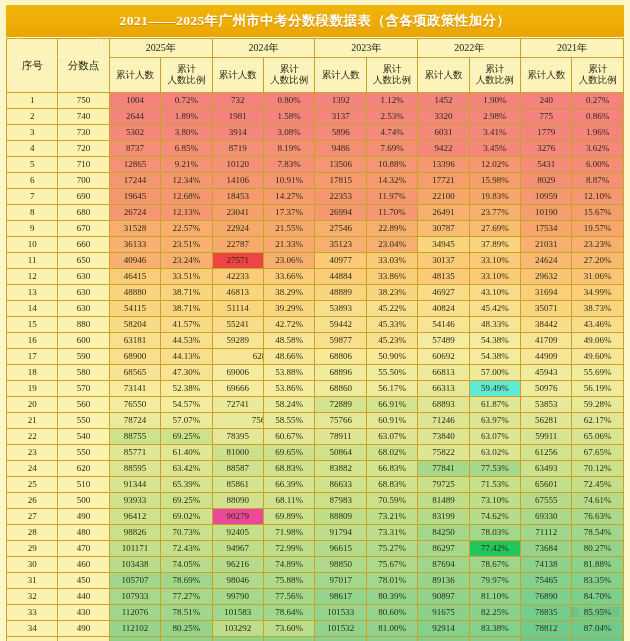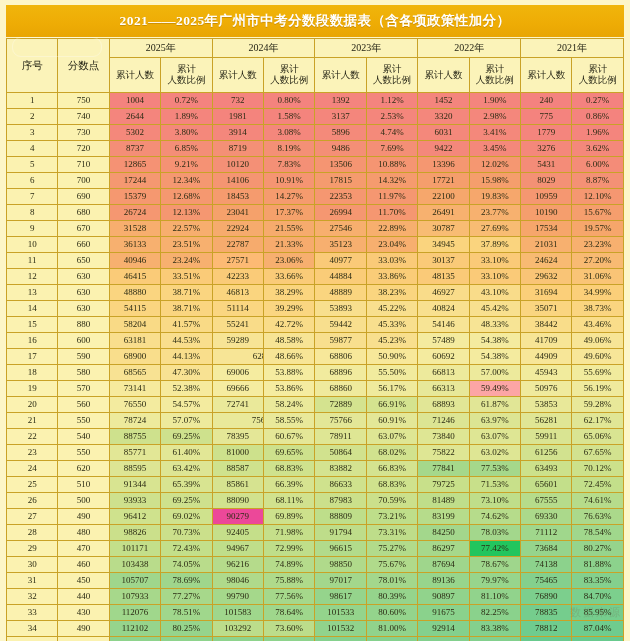--- a/index.html
+++ b/index.html
@@ -188,21 +188,21 @@
           <td class="num" style="background: rgb(245, 155, 110);">17815</td>
           <td class="pct" style="background: rgb(245, 155, 110);">14.32%</td>
           <td class="num" style="background: rgb(245, 158, 108);">17721</td>
           <td class="pct" style="background: rgb(245, 158, 108);">15.98%</td>
           <td class="num" style="background: rgb(244, 145, 117);">8029</td>
           <td class="pct" style="background: rgb(244, 145, 117);">8.87%</td>
         </tr>
         <tr>
           <td class="idx">7</td>
           <td class="score">690</td>
-          <td class="num" style="background: rgb(245, 152, 112);">15379</td>
+          <td class="num" style="background: rgb(245, 152, 112);">19645</td>
           <td class="pct" style="background: rgb(245, 152, 112);">12.68%</td>
           <td class="num" style="background: rgb(245, 155, 110);">18453</td>
           <td class="pct" style="background: rgb(245, 155, 110);">14.27%</td>
           <td class="num" style="background: rgb(245, 151, 113);">22353</td>
           <td class="pct" style="background: rgb(245, 151, 113);">11.97%</td>
           <td class="num" style="background: rgb(246, 167, 108);">22100</td>
           <td class="pct" style="background: rgb(246, 167, 108);">19.83%</td>
           <td class="num" style="background: rgb(245, 151, 113);">10959</td>
           <td class="pct" style="background: rgb(245, 151, 113);">12.10%</td>
         </tr>
@@ -246,21 +246,21 @@
           <td class="num" style="background: rgb(250, 212, 126);">34945</td>
           <td class="pct" style="background: rgb(250, 212, 126);">37.89%</td>
           <td class="num" style="background: rgb(247, 176, 111);">21031</td>
           <td class="pct" style="background: rgb(247, 176, 111);">23.23%</td>
         </tr>
         <tr>
           <td class="idx">11</td>
           <td class="score">650</td>
           <td class="num" style="background: rgb(247, 176, 111);">40946</td>
           <td class="pct" style="background: rgb(247, 176, 111);">23.24%</td>
-          <td class="num" style="background: #fdba74;">27571</td>
+          <td class="num" style="background: #ef4444;">27571</td>
           <td class="pct" style="background: rgb(247, 175, 111);">23.06%</td>
           <td class="num" style="background: rgb(250, 202, 120);">40977</td>
           <td class="pct" style="background: rgb(250, 202, 120);">33.03%</td>
           <td class="num" style="background: rgb(250, 202, 120);">30137</td>
           <td class="pct" style="background: rgb(250, 202, 120);">33.10%</td>
           <td class="num" style="background: rgb(248, 186, 114);">24624</td>
           <td class="pct" style="background: rgb(248, 186, 114);">27.20%</td>
         </tr>
         <tr>
           <td class="idx">12</td>
@@ -363,21 +363,21 @@
         <tr>
           <td class="idx">19</td>
           <td class="score">570</td>
           <td class="num" style="background: rgb(246, 234, 157);">73141</td>
           <td class="pct" style="background: rgb(246, 234, 157);">52.38%</td>
           <td class="num" style="background: rgb(245, 236, 160);">69666</td>
           <td class="pct" style="background: rgb(245, 236, 160);">53.86%</td>
           <td class="num" style="background: rgb(239, 234, 157);">68860</td>
           <td class="pct" style="background: rgb(239, 234, 157);">56.17%</td>
           <td class="num" style="background: rgb(231, 232, 153);">66313</td>
-          <td class="pct" style="background: #fca5a5;">59.49%</td>
+          <td class="pct" style="background: #5eead4;">59.49%</td>
           <td class="num" style="background: rgb(239, 234, 157);">50976</td>
           <td class="pct" style="background: rgb(239, 234, 157);">56.19%</td>
         </tr>
         <tr>
           <td class="idx">20</td>
           <td class="score">560</td>
           <td class="num" style="background: rgb(243, 235, 159);">76550</td>
           <td class="pct" style="background: rgb(243, 235, 159);">54.57%</td>
           <td class="num" style="background: rgb(234, 233, 154);">72741</td>
           <td class="pct" style="background: rgb(234, 233, 154);">58.24%</td>

